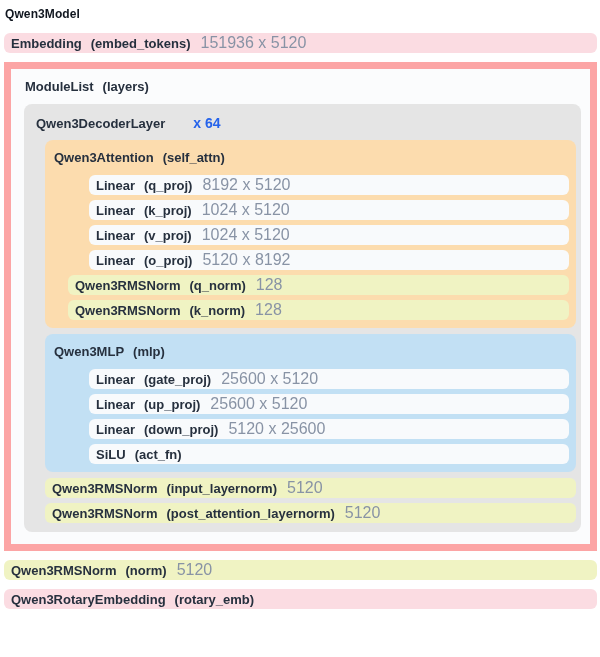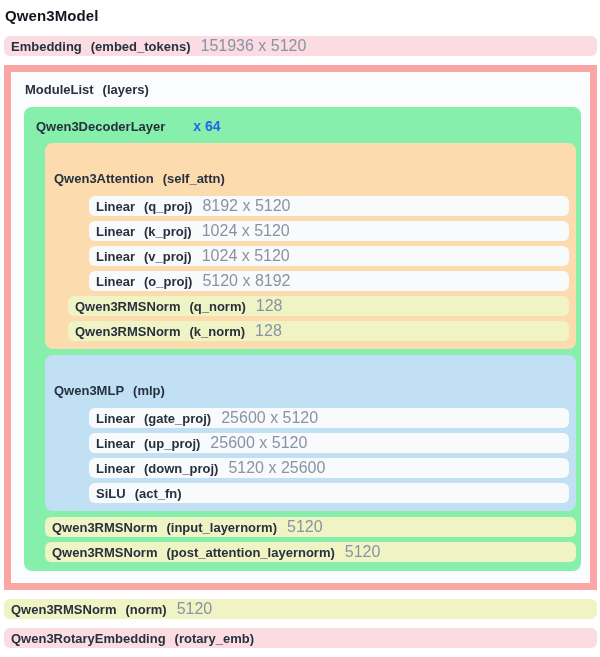--- a/index.html
+++ b/index.html
@@ -6,21 +6,21 @@
   html, body { background: #ffffff; }
   body {
     width: 600px; height: 657px;
     font-family: "Liberation Sans", sans-serif;
     color: #26303e;
     overflow: hidden;
   }
   .page { padding: 5px 3px 0 4px; }
 
   .title {
-    font-size: 15px; font-weight: 700; color: #10161f;
+    font-size: 12px; font-weight: 700; color: #10161f;
     margin: 2px 0 12px 1px; letter-spacing: .1px;
   }
 
   
   .row {
     display: flex; align-items: center;
     height: 20px; border-radius: 6px;
     padding: 0 10px 0 7px;
     margin-bottom: 5px;
   }
@@ -39,37 +39,37 @@
     border: 7px solid #fca5a5;
     background: #fbfcfd;
     border-radius: 0;
     padding: 9px 9px 12px 10px;
     margin-bottom: 9px;
   }
   .panel-label { display: flex; align-items: center; padding: 1px 0 0 4px; margin-bottom: 10px; }
 
   
   .layer-box {
-    background: #86efac;
+    background: #e5e5e5;
     border-radius: 8px;
     padding: 8px 5px 9px 12px;
     margin-left: 3px;
   }
   .layer-header { display: flex; align-items: center; padding-top: 3px; margin-bottom: 9px; }
 
   
   .group {
     border-radius: 8px;
     padding: 7px 7px 8px 9px;
     margin-left: 9px;
     margin-bottom: 6px;
   }
   .group.orange-bg { background: #fcdcae; }
   .group.blue-bg   { background: #c2e0f4; }
-  .group-label { display: flex; align-items: flex-start; margin: 21px 0 10px 0; }
+  .group-label { display: flex; align-items: flex-start; margin: 3px 0 10px 0; }
   .group-rows { margin-left: 14px; }
   .group-rows .row:last-child { margin-bottom: 0; }
 
   .lvl2 { margin-left: 9px; }
 </style>
 </head>
 <body>
 
 <div class="page">
 

